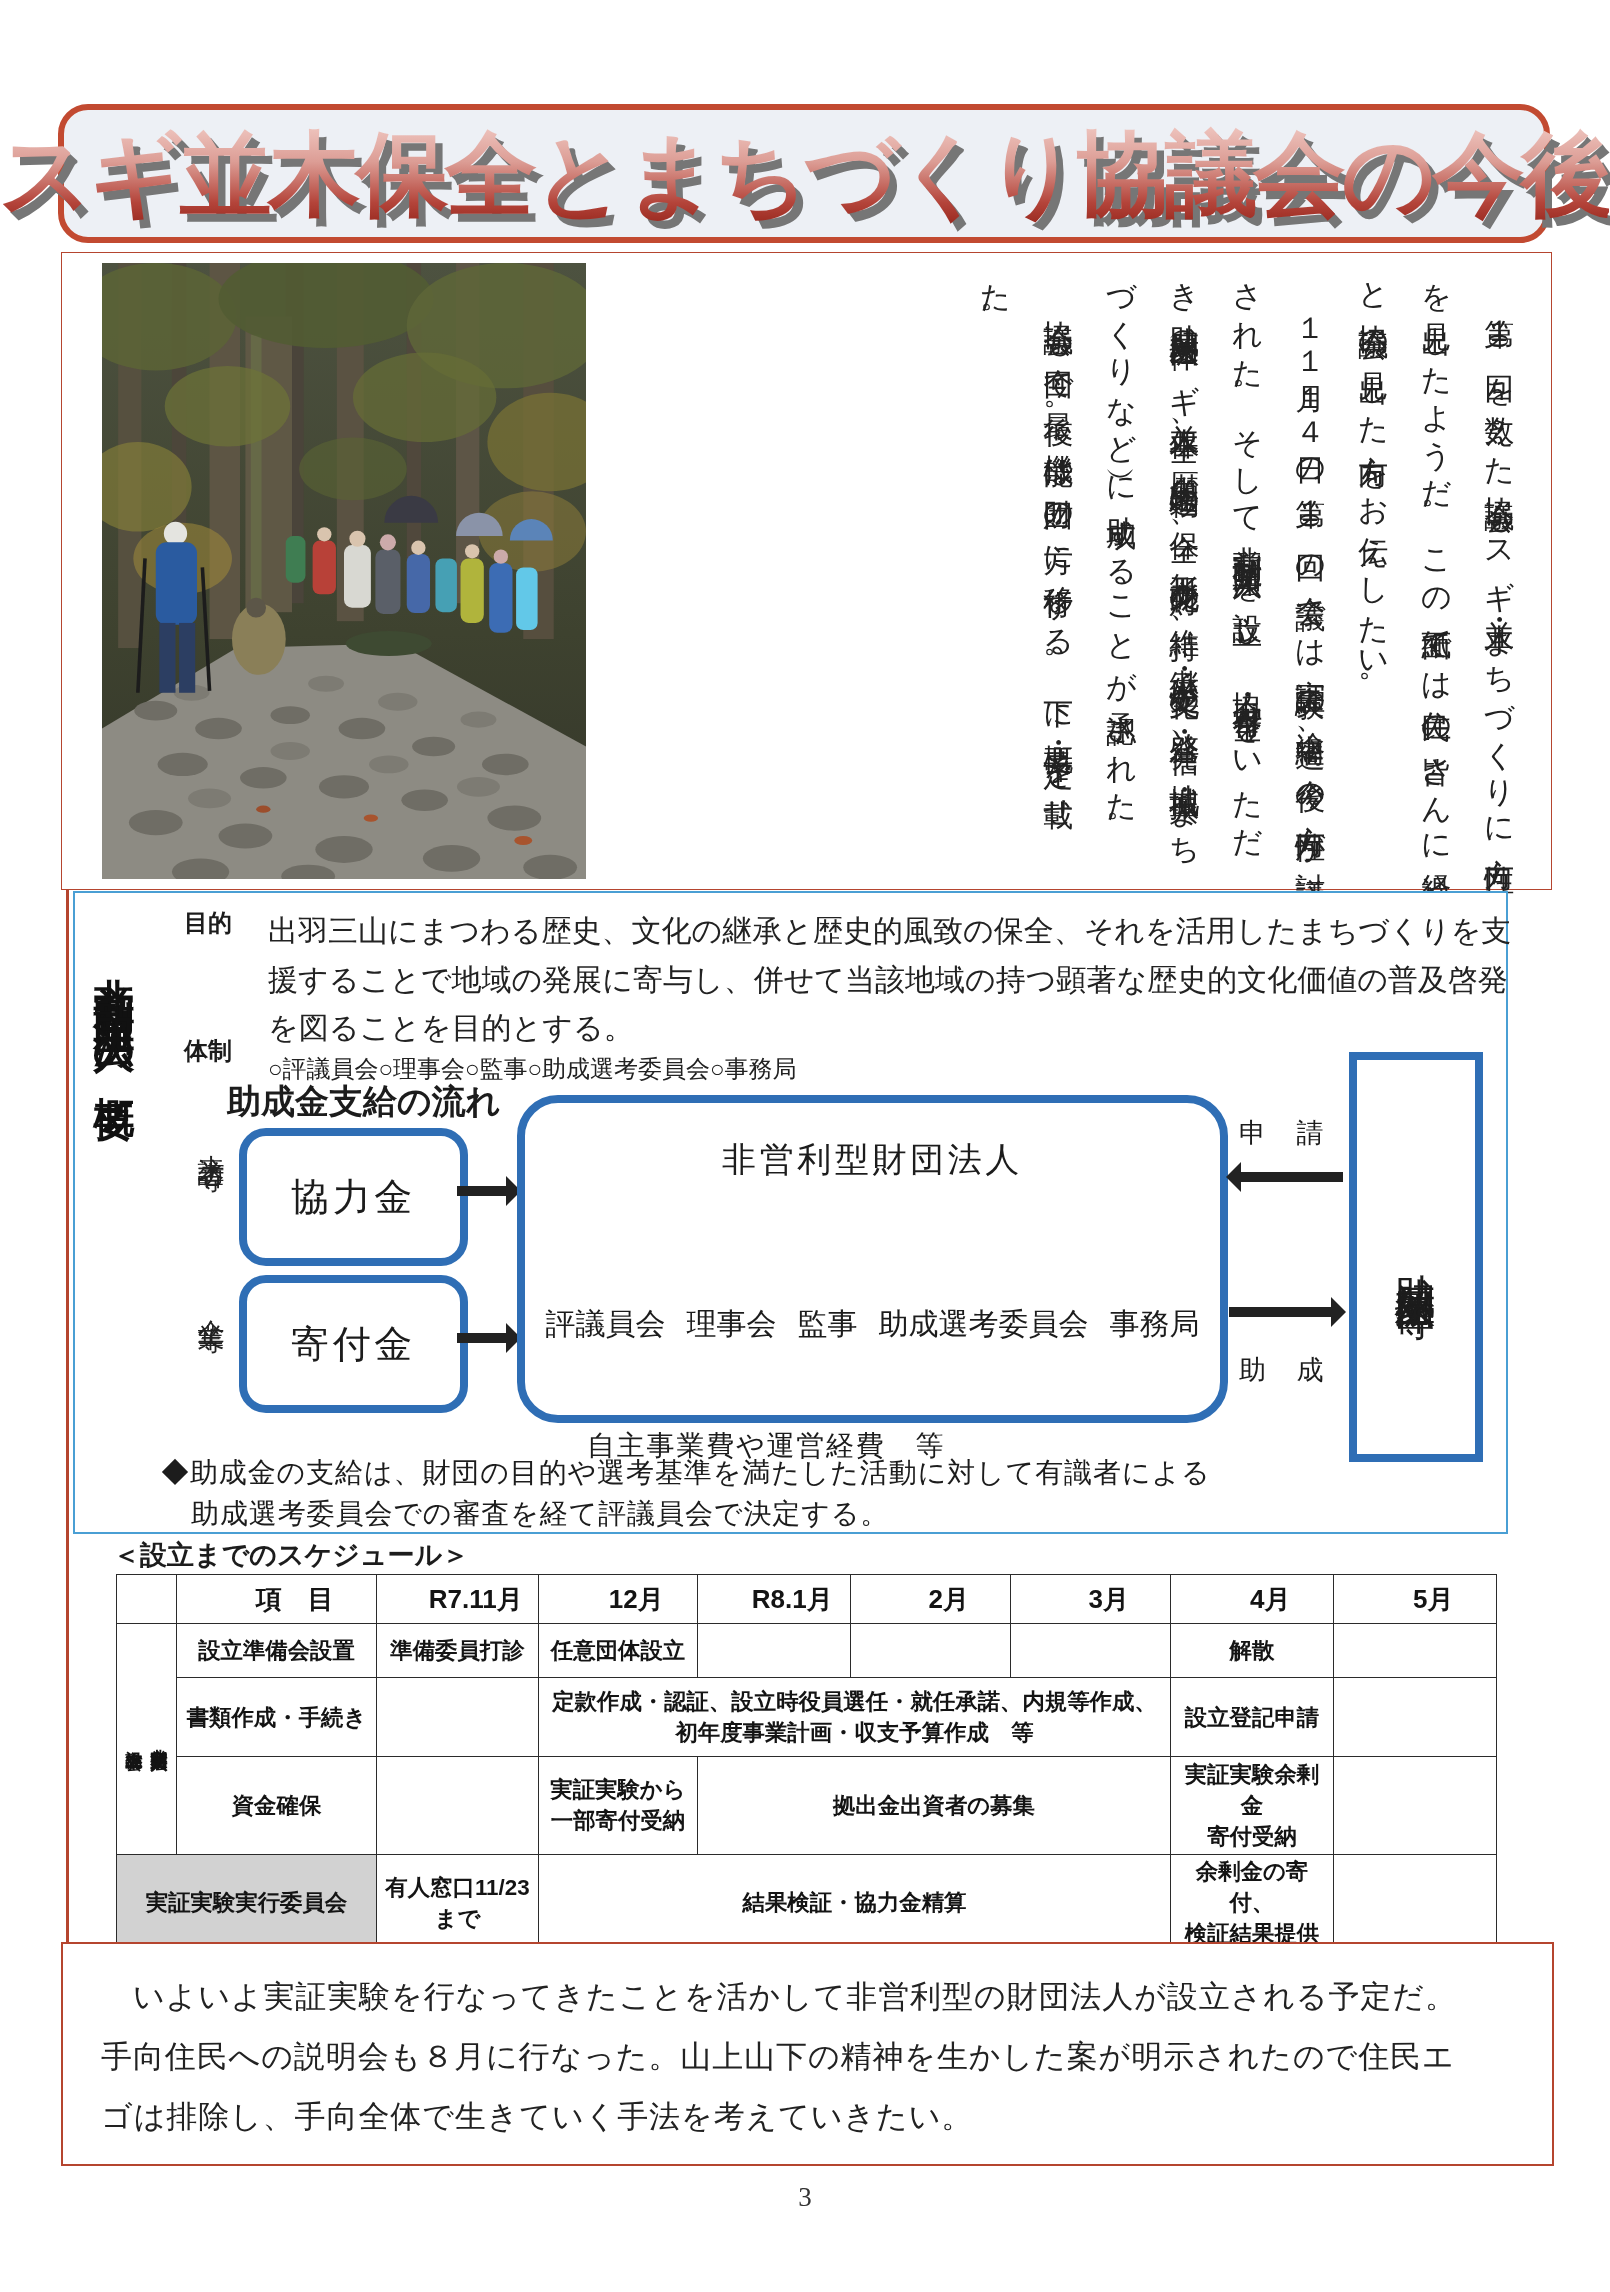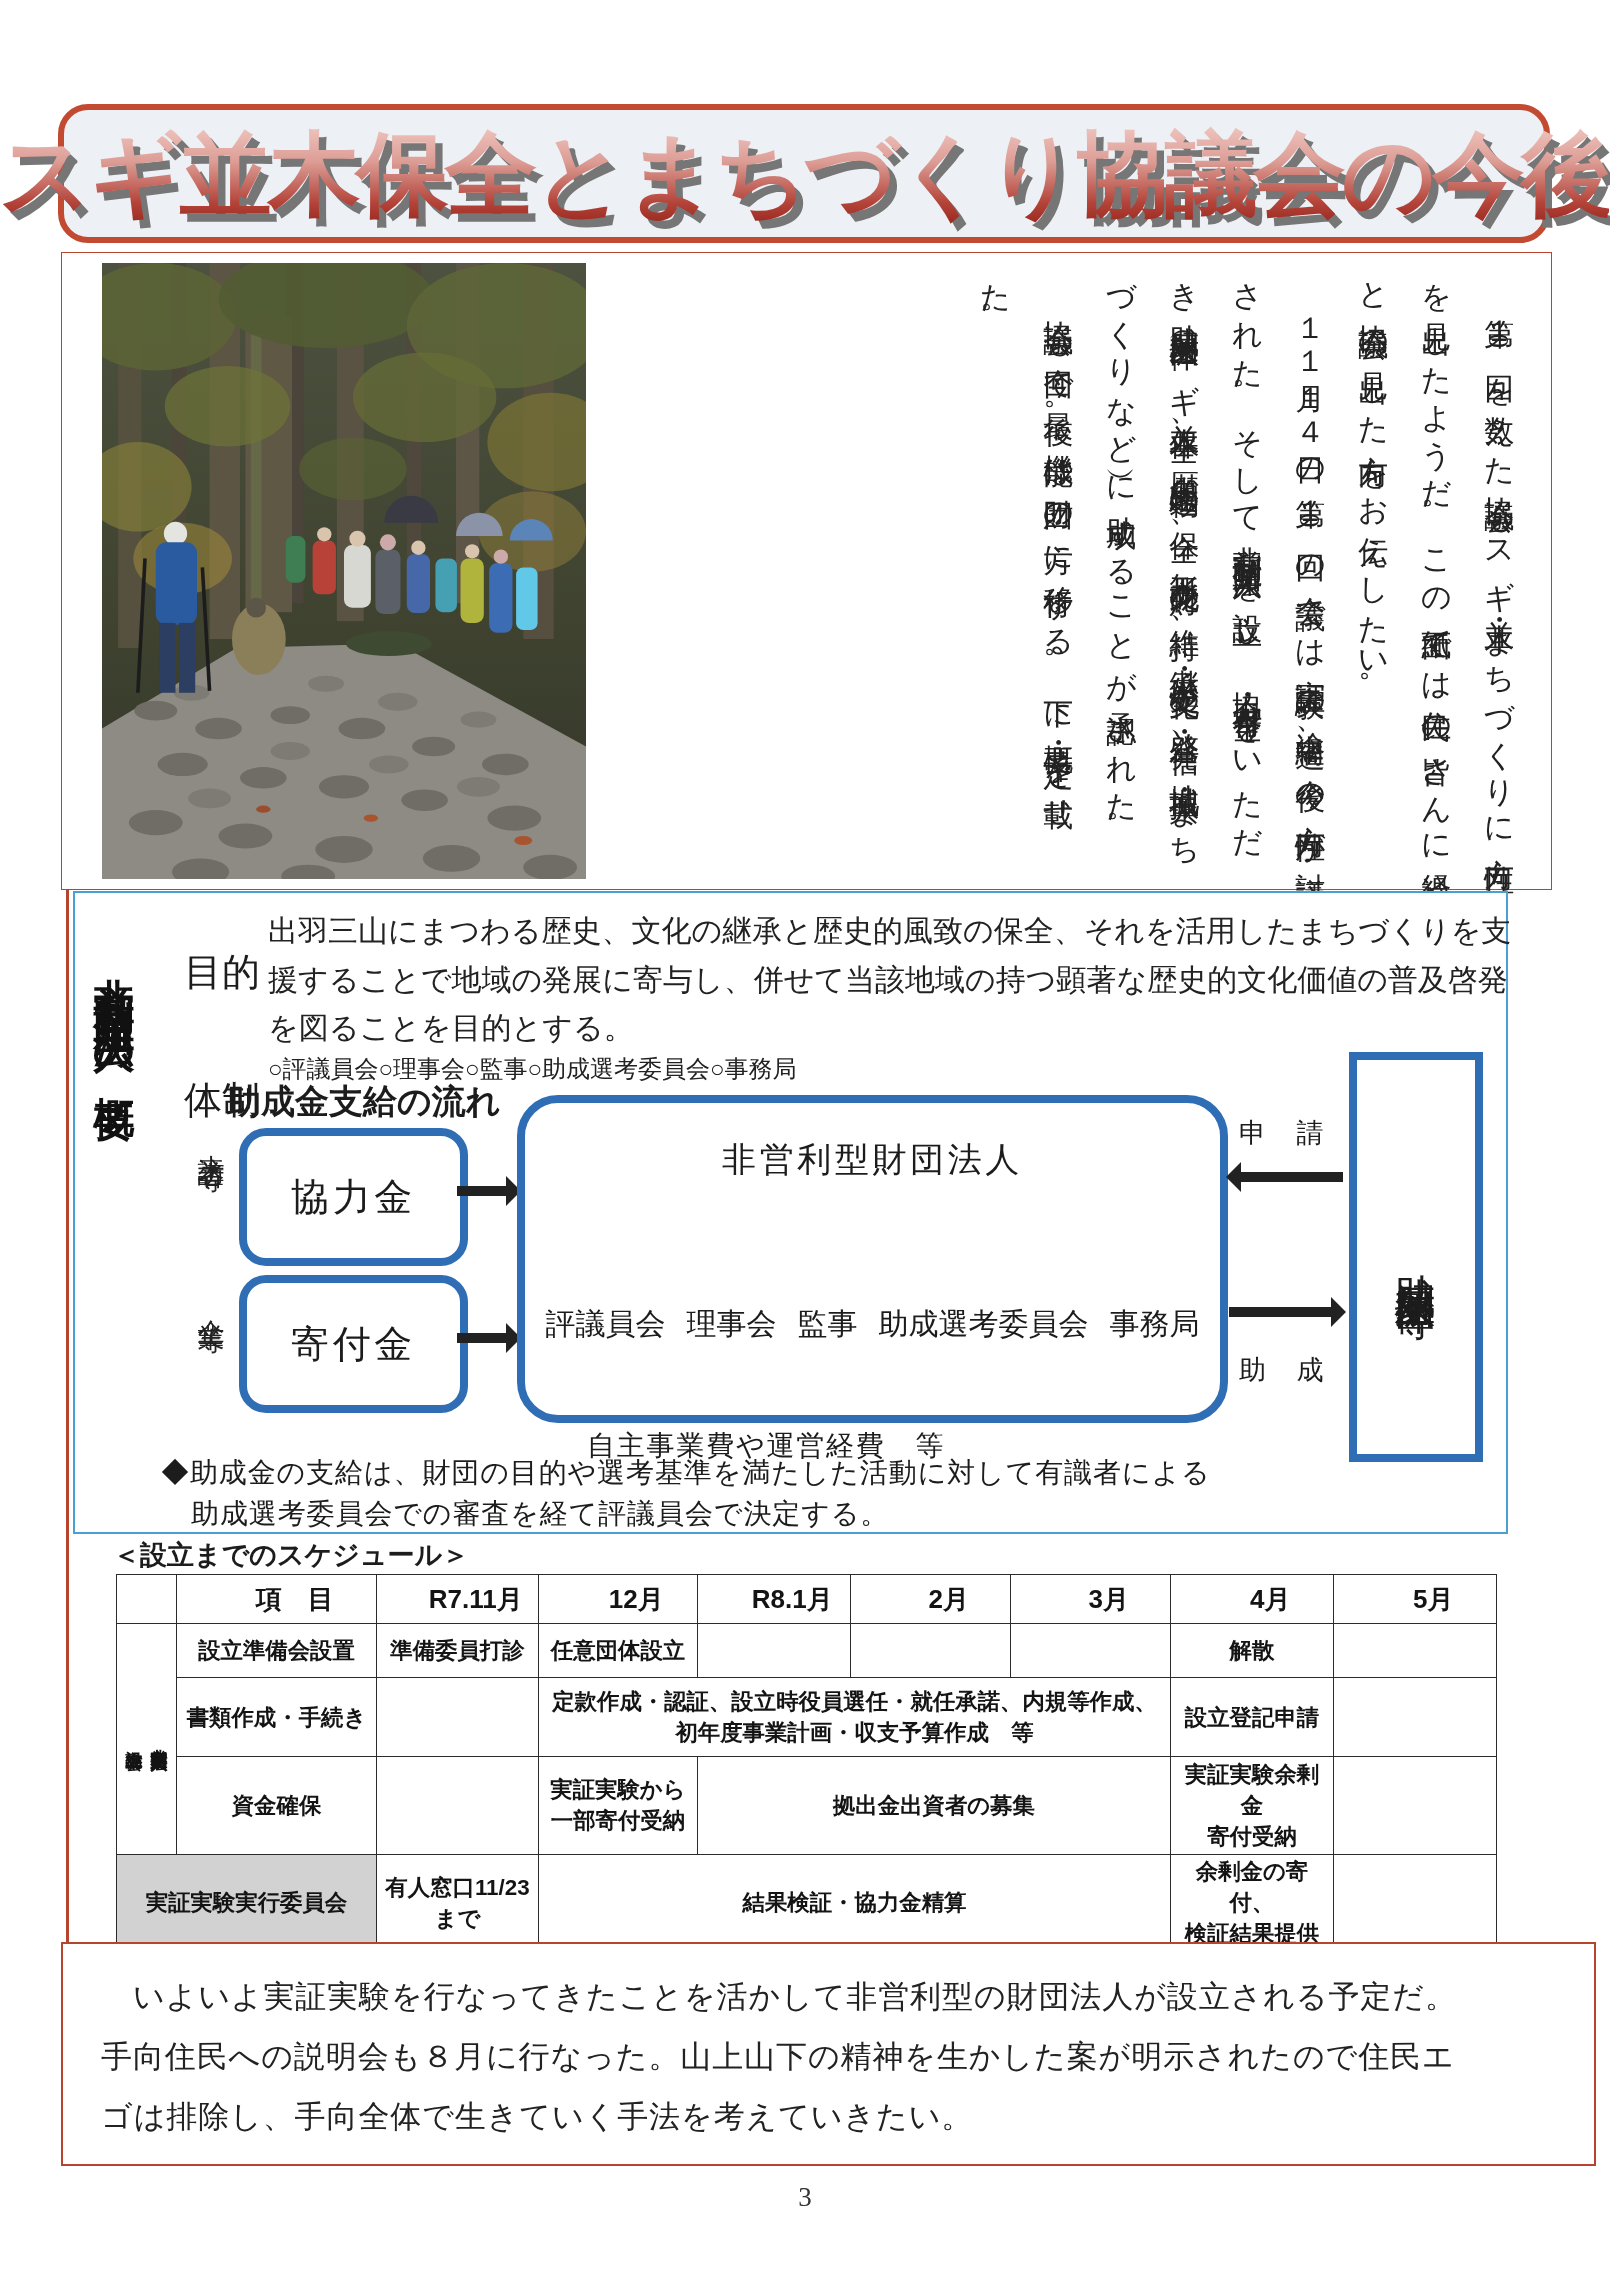--- a/index.html
+++ b/index.html
@@ -28,21 +28,21 @@
   .vtext{position:absolute;right:19.7px;top:9px;width:913px;height:616px;
          writing-mode:vertical-rl;font-size:30px;letter-spacing:3.6px;line-height:2.1;
          font-family:"Liberation Serif",serif;color:#222;}
   .vtext p{margin:0;text-indent:34px;}
 
   
   .overview-box{position:absolute;left:73px;top:891px;width:1431px;height:639px;
                 border:2.7px solid #4a9fd4;background:#ffffff;}
   .side-title{position:absolute;left:12.5px;top:52px;writing-mode:vertical-rl;
               font-size:41px;font-weight:700;letter-spacing:8px;color:#111;}
-  .purpose-label,.structure-label{position:absolute;left:109px;font-size:38px;font-weight:400;margin-top:40px;}
+  .purpose-label,.structure-label{position:absolute;left:109px;font-size:24px;font-weight:700;}
   .purpose-label{top:14.3px;}
   .purpose-text{position:absolute;left:193px;top:14.3px;width:1254px;font-size:30px;
                 line-height:1.62;letter-spacing:0;color:#222;}
   .structure-label{top:142px;}
   .structure-items{position:absolute;left:193px;top:160px;display:flex;
                    font-size:24px;color:#222;}
   .flow-heading{position:absolute;left:152px;top:186px;font-size:34px;font-weight:700;}
   .v-label{position:absolute;writing-mode:vertical-rl;font-size:27px;letter-spacing:3.6px;color:#222;}
   .v-visitors{left:118px;top:240px;}
   .v-companies{left:118px;top:405px;}
@@ -87,21 +87,21 @@
                  overflow:hidden;}
   table.sched td.hdr{font-size:26px;font-weight:700;padding-left:40px;}
   td.grp{padding:1.8px 0;}
   .grp-inner{display:flex;flex-direction:row-reverse;justify-content:center;gap:1.8px;}
   .grp-inner span{writing-mode:vertical-rl;font-size:17px;font-weight:600;letter-spacing:0.9px;}
   td.exec-label{background:#d2d2d2;font-size:25px;font-weight:700;margin-top:21px;}
   td.found-label{background:#161616;color:#ffffff;font-size:23px;font-weight:700;}
 
   
   .closing-box{position:absolute;left:61px;top:1942px;width:1489px;height:220px;
-               border:2.7px solid #b5452f;background:#fff;padding-left:42px;}
+               border:2.7px solid #b5452f;background:#fff;}
   .closing-box .line{position:absolute;left:38px;width:1424px;font-size:31px;
                letter-spacing:0.9px;color:#222;}
   .cl0{top:32px;} .cl1{top:92px;} .cl2{top:152px;}
 
   .page-number{position:absolute;left:0;top:2182px;width:100%;text-align:center;
                font-size:27px;color:#333;}
 </style>
 </head>
 <body>
 

